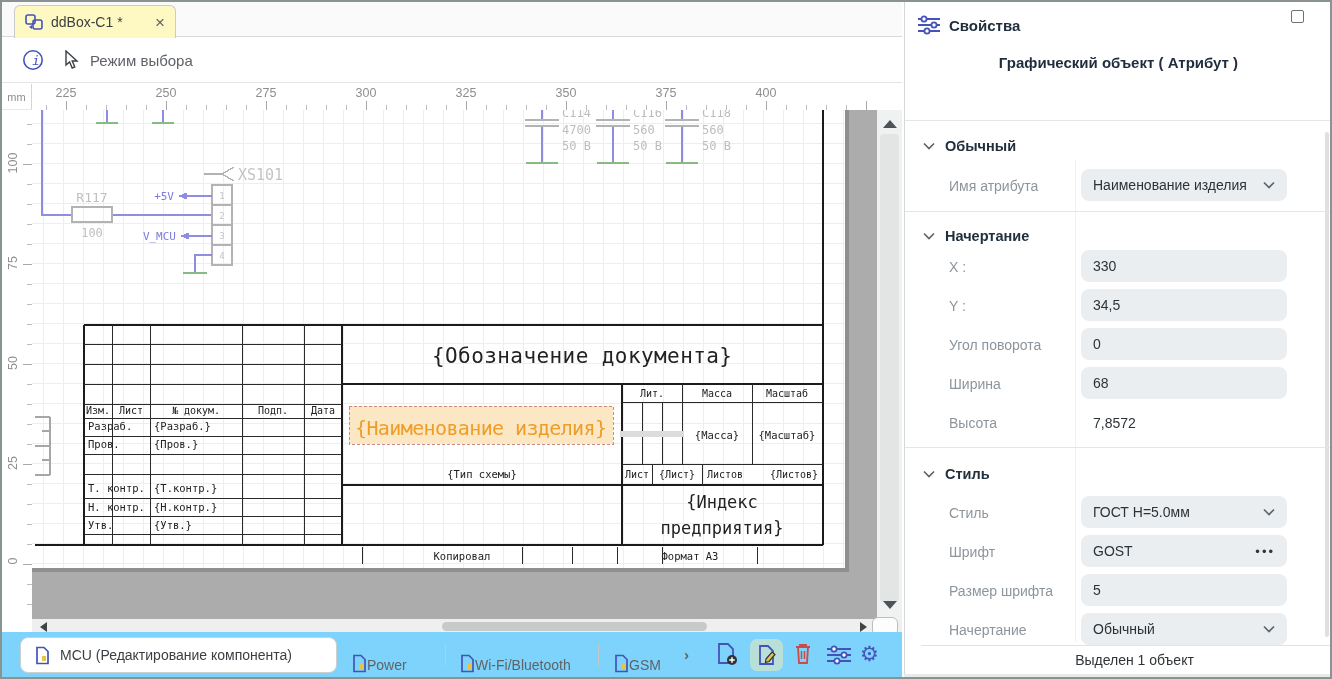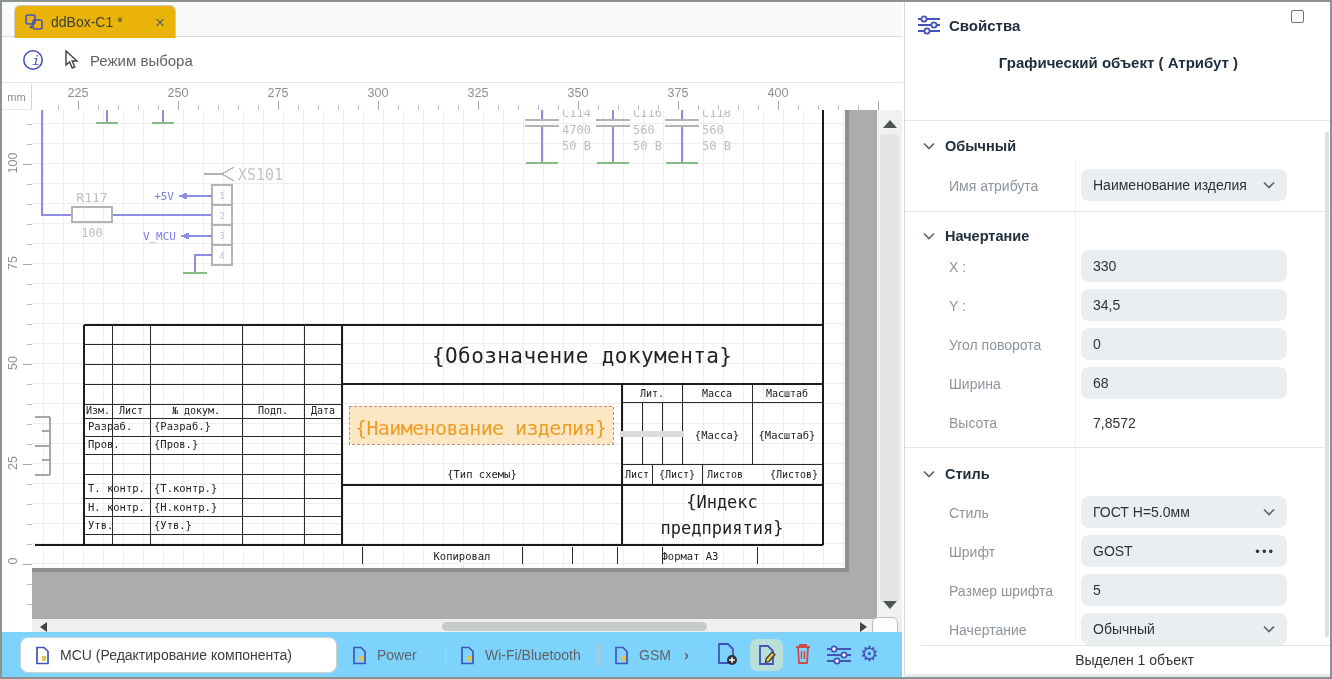--- a/index.html
+++ b/index.html
@@ -1,31 +1,31 @@
 <!DOCTYPE html>
 <html><head>
 <meta charset="utf-8">
 <style>
   * { box-sizing: border-box; margin:0; padding:0; }
   body { font-family:"Liberation Sans", sans-serif; background:#fff; }
   .window { position:relative; width:1332px; height:679px; border:2px solid #8b9390; background:#fff; overflow:hidden; }
 
   
   .tab-strip { position:absolute; left:0; top:0; width:900px; height:35px; background:#fafafa; border-bottom:1px solid #d9d9d9; }
-  .doc-tab { position:absolute; left:12px; top:3px; width:162px; height:33px; background:#eab308; border:1px solid #cbcbcb; border-bottom:none; border-radius:6px 6px 0 0; display:flex; align-items:center; padding:0 10px; gap:8px; z-index:2; }
+  .doc-tab { position:absolute; left:12px; top:3px; width:162px; height:33px; background:#fef9c3; border:1px solid #cbcbcb; border-bottom:none; border-radius:6px 6px 0 0; display:flex; align-items:center; padding:0 10px; gap:8px; z-index:2; }
   .doc-tab .title { font-size:14px; color:#3c4043; white-space:nowrap; }
   .doc-tab .close { margin-left:auto; color:#5f6368; font-size:17px; line-height:1; cursor:pointer; }
 
   
   .toolbar { position:absolute; left:0; top:36px; width:900px; height:45px; background:#fff; border-bottom:1px solid #e4e4e4; display:flex; align-items:center; }
   .toolbar .mode-label { color:#5f6368; font-size:15px; margin-left:10px; }
 
   
   .ruler-corner { position:absolute; left:0; top:82px; width:30px; height:26px; border-right:1px solid #d5d5d5; border-bottom:1px solid #e8e8e8; font-size:11px; color:#8e8e8e; display:flex; align-items:center; justify-content:center; background:#fff; }
-  .h-ruler { position:absolute; left:44px; top:82px; width:845px; height:26px; background:#fff; overflow:hidden; }
+  .h-ruler { position:absolute; left:32px; top:82px; width:845px; height:26px; background:#fff; overflow:hidden; }
   .hlab { position:absolute; top:2px; transform:translateX(-50%); font-size:12.5px; color:#8e8e8e; }
   .htick { position:absolute; bottom:0; width:1px; height:5px; background:#bdbdbd; }
   .htick.major { height:9px; background:#a8a8a8; }
   .v-ruler { position:absolute; left:0; top:108px; width:30px; height:509px; background:#fff; overflow:hidden; }
   .vlab { position:absolute; left:-4px; width:30px; text-align:center; font-size:12.5px; color:#8e8e8e; transform:rotate(-90deg); }
   .vtick { position:absolute; right:0; width:5px; height:1px; background:#bdbdbd; }
   .vtick.major { width:9px; background:#a8a8a8; }
 
   
   .canvas { position:absolute; left:30px; top:108px; width:845px; height:509px; background:#fff; }
@@ -61,21 +61,21 @@
   .pplain { position:absolute; left:188px; font-size:14px; color:#2c3338; }
   .label-div { position:absolute; left:170px; top:158px; width:1px; height:482px; background:#eef1f2; }
   .pscroll { position:absolute; right:3px; top:130px; width:4px; height:505px; background:#dde1e2; border-radius:2px; }
   .panel-status { position:absolute; left:16px; bottom:0; width:100%; height:29px; border-top:1px solid #dfe3e1; display:flex; align-items:center; justify-content:center; font-size:14px; color:#2f3437; background:#fff; }
   .below-panel { position:absolute; left:902px; top:672px; width:428px; height:5px; background:#e7ebe9; }
 
   
   .bottom-bar { position:absolute; left:0; top:630px; width:900px; height:47px; background:#7dd3fc; display:flex; align-items:center; }
   .bbar-tab-active { position:absolute; left:18px; top:5px; width:317px; height:36px; background:#fff; border:1px solid #ccd1cf; border-radius:8px; display:flex; align-items:center; gap:10px; padding:0 14px; }
   .bbar-tab-active .lbl { font-size:14px; color:#3a3f44; white-space:nowrap; }
-  .bbar-tab { position:absolute; top:5px; height:36px; display:flex; align-items:center; gap:10px; }
+  .bbar-tab { position:absolute; top:5px; height:36px; display:flex; align-items:flex-end; }
   .bbar-tab .lbl { font-size:14px; color:#5f6368; white-space:nowrap; }
   .bbar-sep { position:absolute; top:12px; width:1px; height:22px; background:#c3c8c6; }
   .bbar-chevron { position:absolute; top:14px; font-size:15px; color:#5f6368; font-weight:bold; }
   .bbar-icon { position:absolute; top:10px; }
   .edit-btn { position:absolute; left:748px; top:7px; width:33px; height:32px; background:#b9dfd9; border-radius:7px; display:flex; align-items:center; justify-content:center; }
   .gear-glyph { font-family:"DejaVu Sans", sans-serif; font-size:21px; color:#4553b8; line-height:1; }
 
   svg text { font-family:"DejaVu Sans Mono", monospace; }
 </style>
 </head>

